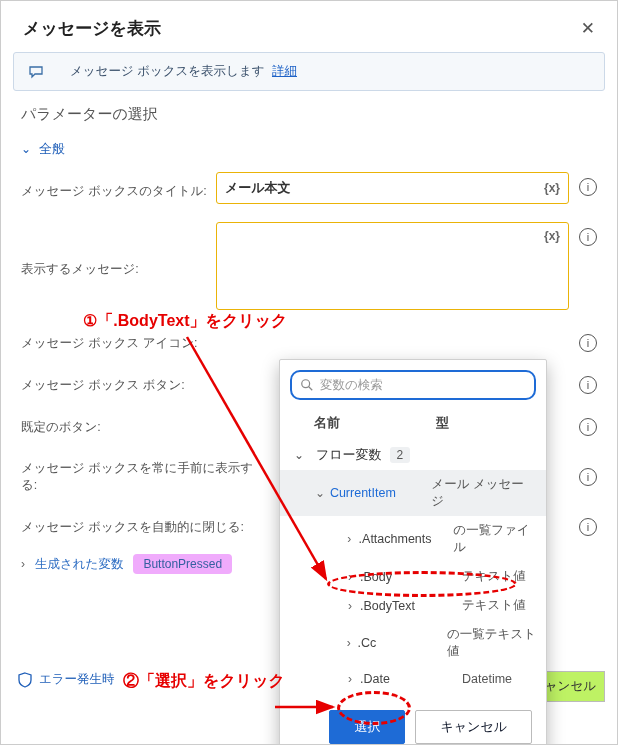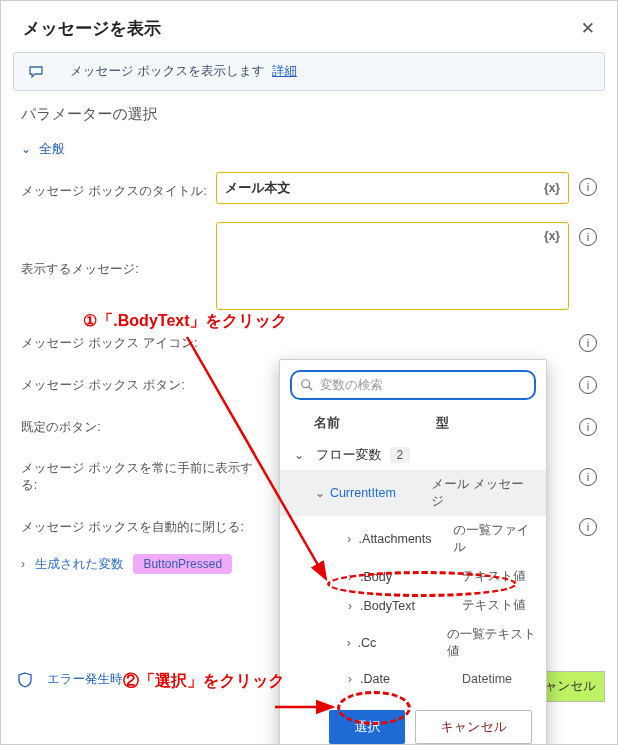--- a/index.html
+++ b/index.html
@@ -19,21 +19,21 @@
   .form-row { display: flex; align-items: center; margin-bottom: 18px; }
   .form-label { width: 195px; padding-top: 6px; color: #555; font-size: 12.5px; }
   .form-field { flex: 1; display: flex; align-items: flex-start; gap: 10px; }
   .inp { flex: 1; border: 1px solid #eab308; border-radius: 3px; padding: 6px 8px; font-size: 13px; height: 32px; display: flex; align-items: center; justify-content: space-between; font-weight: bold; }
   .inp.multiline { height: 88px; align-items: flex-start; }
   .var-badge { color: #666; font-size: 12px; }
   .info-dot { width: 18px; height: 18px; border: 1px solid #555; border-radius: 50%; display: flex; align-items: center; justify-content: center; font-size: 11px; color: #555; margin-top: 6px; cursor: pointer; flex: 0 0 18px; }
   .genvar-row { display: flex; align-items: center; gap: 10px; margin-top: 6px; color: #4a4a4a; font-size: 12.5px; }
   .genvar-link { color: #2a6bc2; cursor: pointer; }
   .pill { background: #f0abfc; padding: 3px 10px; border-radius: 4px; color: #3560a0; font-size: 12px; }
-  .footer-left { position: absolute; left: 16px; bottom: 56px; display: flex; align-items: center; gap: 14px; color: #1e5eb8; font-size: 12.5px; cursor: pointer; }
+  .footer-left { position: absolute; left: 16px; bottom: 56px; display: flex; align-items: center; gap: 6px; color: #1e5eb8; font-size: 12.5px; cursor: pointer; }
   .footer-left svg { flex: 0 0 16px; }
   .bg-cancel { position: absolute; right: 12px; top: 670px; padding: 6px 8px; border: 1px solid #bbb; background: #bef264; font-size: 12.5px; z-index: 0; }
   
   .picker { position: absolute; left: 278px; top: 358px; width: 268px; background: #fff; border: 1px solid #cfcfcf; border-radius: 2px; box-shadow: 0 6px 18px rgba(0,0,0,0.28); z-index: 5; }
   .search { margin: 10px 10px 8px 10px; border: 2px solid #1e6bd6; border-radius: 10px; height: 30px; display: flex; align-items: center; padding: 0 8px; gap: 6px; }
   .search svg { flex: 0 0 14px; }
   .search-label { color: #999; font-size: 12.5px; }
   .hdr-row { display: flex; padding: 6px 10px 8px 34px; font-size: 13px; color: #444; font-weight: 600; }
   .hdr-name { width: 122px; }
   .flow-row { display: flex; align-items: center; padding: 6px 10px; gap: 8px; font-size: 13px; color: #333; }
@@ -42,21 +42,21 @@
   .tree-item { display: flex; align-items: center; padding: 6px 10px 6px 30px; font-size: 12.5px; color: #444; }
   .tree-item.sel { background: #eef0f2; }
   .tree-item .exp { width: 20px; text-align: center; color: #666; font-size: 12px; }
   .tree-item .nm { width: 102px; }
   .tree-item .tp { color: #555; }
   .tree-sub { padding-left: 48px; }
   .tree-sub .tree-item { padding-left: 12px; }
   .picker-footer { display: flex; justify-content: flex-end; gap: 10px; padding: 18px 14px 16px 14px; }
   .pbtn { padding: 7px 24px; border-radius: 2px; font-size: 13px; cursor: pointer; }
   .pbtn.primary { background: #1e6bd6; color: #fff; border: 1px solid #1e6bd6; }
-  .pbtn.secondary { background: #fff; color: #7f1d1d; border: 1px solid #bbb; }
+  .pbtn.secondary { background: #fff; color: #0f172a; border: 1px solid #bbb; }
   
   .anno { position: absolute; z-index: 6; color: #e60000; font-weight: 600; font-size: 16px; pointer-events: none; }
   .anno1-text { left: 82px; top: 310px; }
   .anno2-text { left: 122px; top: 670px; }
   .ring { position: absolute; border: 3px dashed #e60000; border-radius: 50%/50%; z-index: 7; pointer-events: none; }
   .ring1 { left: 326px; top: 570px; width: 190px; height: 26px; }
   .ring2 { left: 336px; top: 690px; width: 74px; height: 34px; }
   svg.arrow { position: absolute; z-index: 6; pointer-events: none; }
 </style>
 </head>

